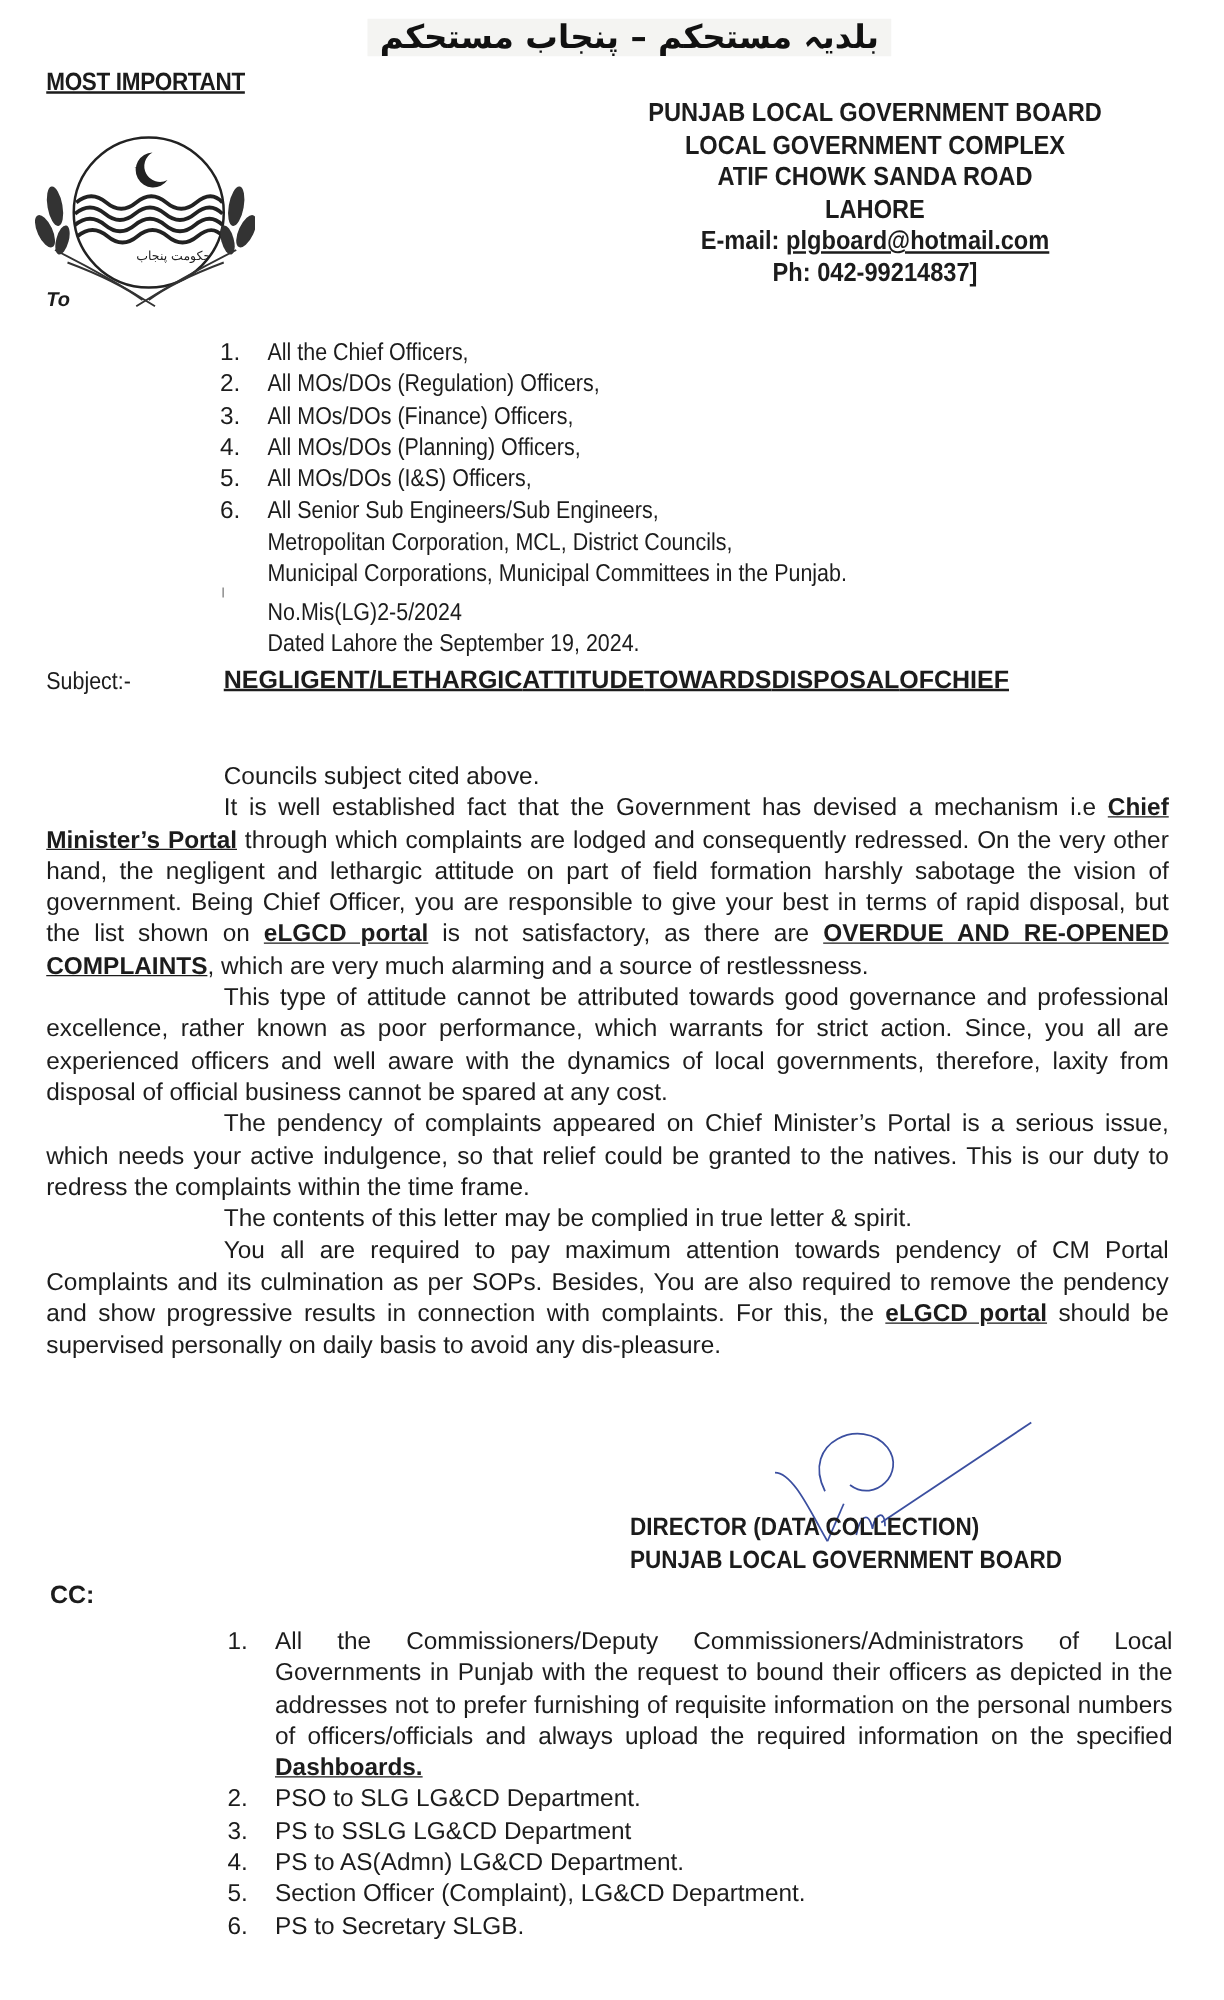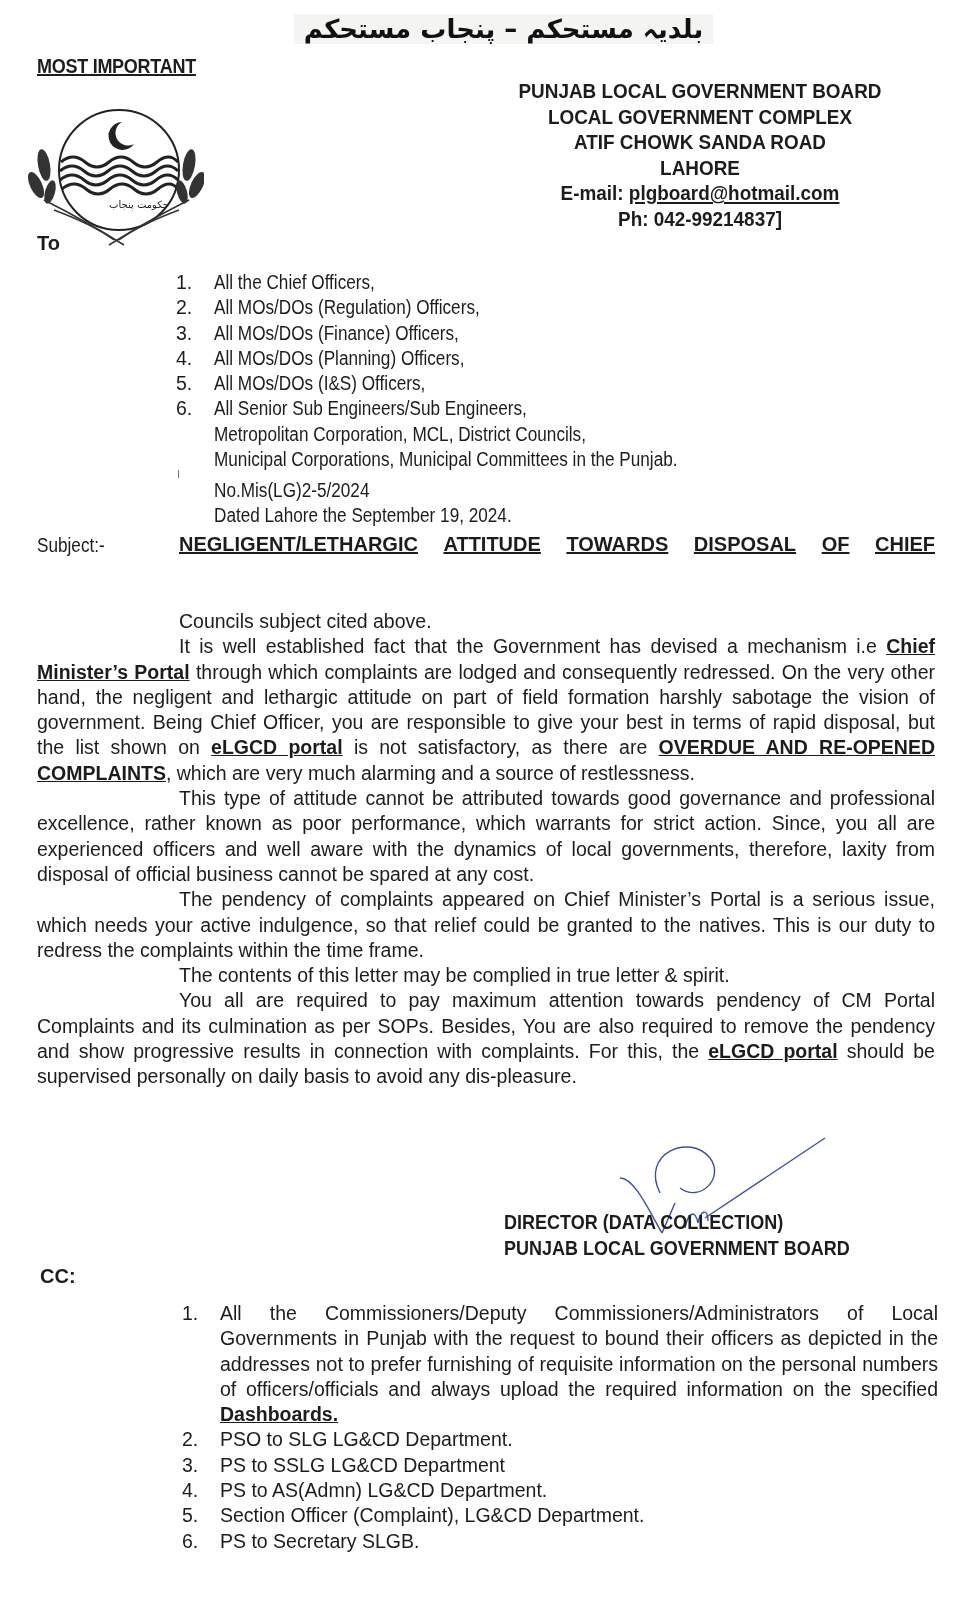--- a/index.html
+++ b/index.html
@@ -10,32 +10,32 @@
           font-family: "DejaVu Sans", sans-serif; direction: rtl; color: #111; }
   .urdu span { background: #f4f4f2; padding: 0 10px; }
   .most { left: 37px; top: 55px; font-size: 20px; font-weight: bold; text-decoration: underline;
           font-family: "Liberation Sans", sans-serif; letter-spacing: -0.3px; transform: scaleX(0.9); transform-origin: left; }
   .hdr { left: 480px; width: 440px; top: 78px; text-align: center; font-weight: bold; font-size: 21px;
          line-height: 25.5px; font-family: "Liberation Sans", sans-serif; }
   .hdr div { transform: scaleX(0.9); }
   .hdr .email { text-decoration: none; }
   .hdr .email a { text-decoration: underline; color: inherit; }
   .logo { left: 14px; top: 100px; width: 190px; height: 150px; }
-  .to { left: 37px; top: 232px; font-size: 20px; font-weight: bold; font-family: "Liberation Sans", sans-serif; }
+  .to { left: 37px; top: 232px; font-size: 16px; font-weight: bold; font-family: "Liberation Sans", sans-serif; font-style: italic; }
   .t { font-size: 19.5px; line-height: 25.3px; font-family: "Liberation Sans", sans-serif; }
   .t .sq { display: inline-block; transform: scaleX(0.88); transform-origin: left; white-space: nowrap; }
   ol.addr { list-style: none; margin: 0; padding: 0; left: 176px; top: 270px; }
   ol.addr li { position: relative; padding-left: 38px; }
   ol.addr li .num { position: absolute; left: 0; }
   .refno { left: 214px; top: 478px; }
   .dated { left: 214px; top: 503px; }
   .subj-label { left: 37px; top: 533px; }
   .subj { left: 179px; width: 756px; top: 532px; font-weight: bold; text-decoration: underline;
           font-size: 20px; line-height: 25.5px; font-family: "Liberation Sans", sans-serif; }
-  .subj .l1 { display: flex; justify-content: space-between; }
+  .subj .l1 { display: flex; justify-content: flex-start; }
   .body { left: 37px; width: 898px; top: 609px; text-align: justify; text-align-last: left; }
   .body p { margin: 0; text-indent: 142px; }
   .body b.u { text-decoration: underline; }
   .sig { left: 600px; top: 1133px; width: 240px; height: 110px; }
   .desig { left: 480px; width: 480px; top: 1210px; font-weight: bold; font-size: 20px;
            line-height: 25.5px; font-family: Liberation Sans, sans-serif; }
   .cc { left: 40px; top: 1265px; font-weight: bold; font-size: 20px; font-family: "Liberation Sans", sans-serif; }
   ol.ccl { list-style: none; margin: 0; padding: 0; left: 182px; top: 1301px; width: 756px; }
   ol.ccl li { position: relative; padding-left: 38px; text-align: justify; text-align-last: left; }
   ol.ccl li .num { position: absolute; left: 0; }

